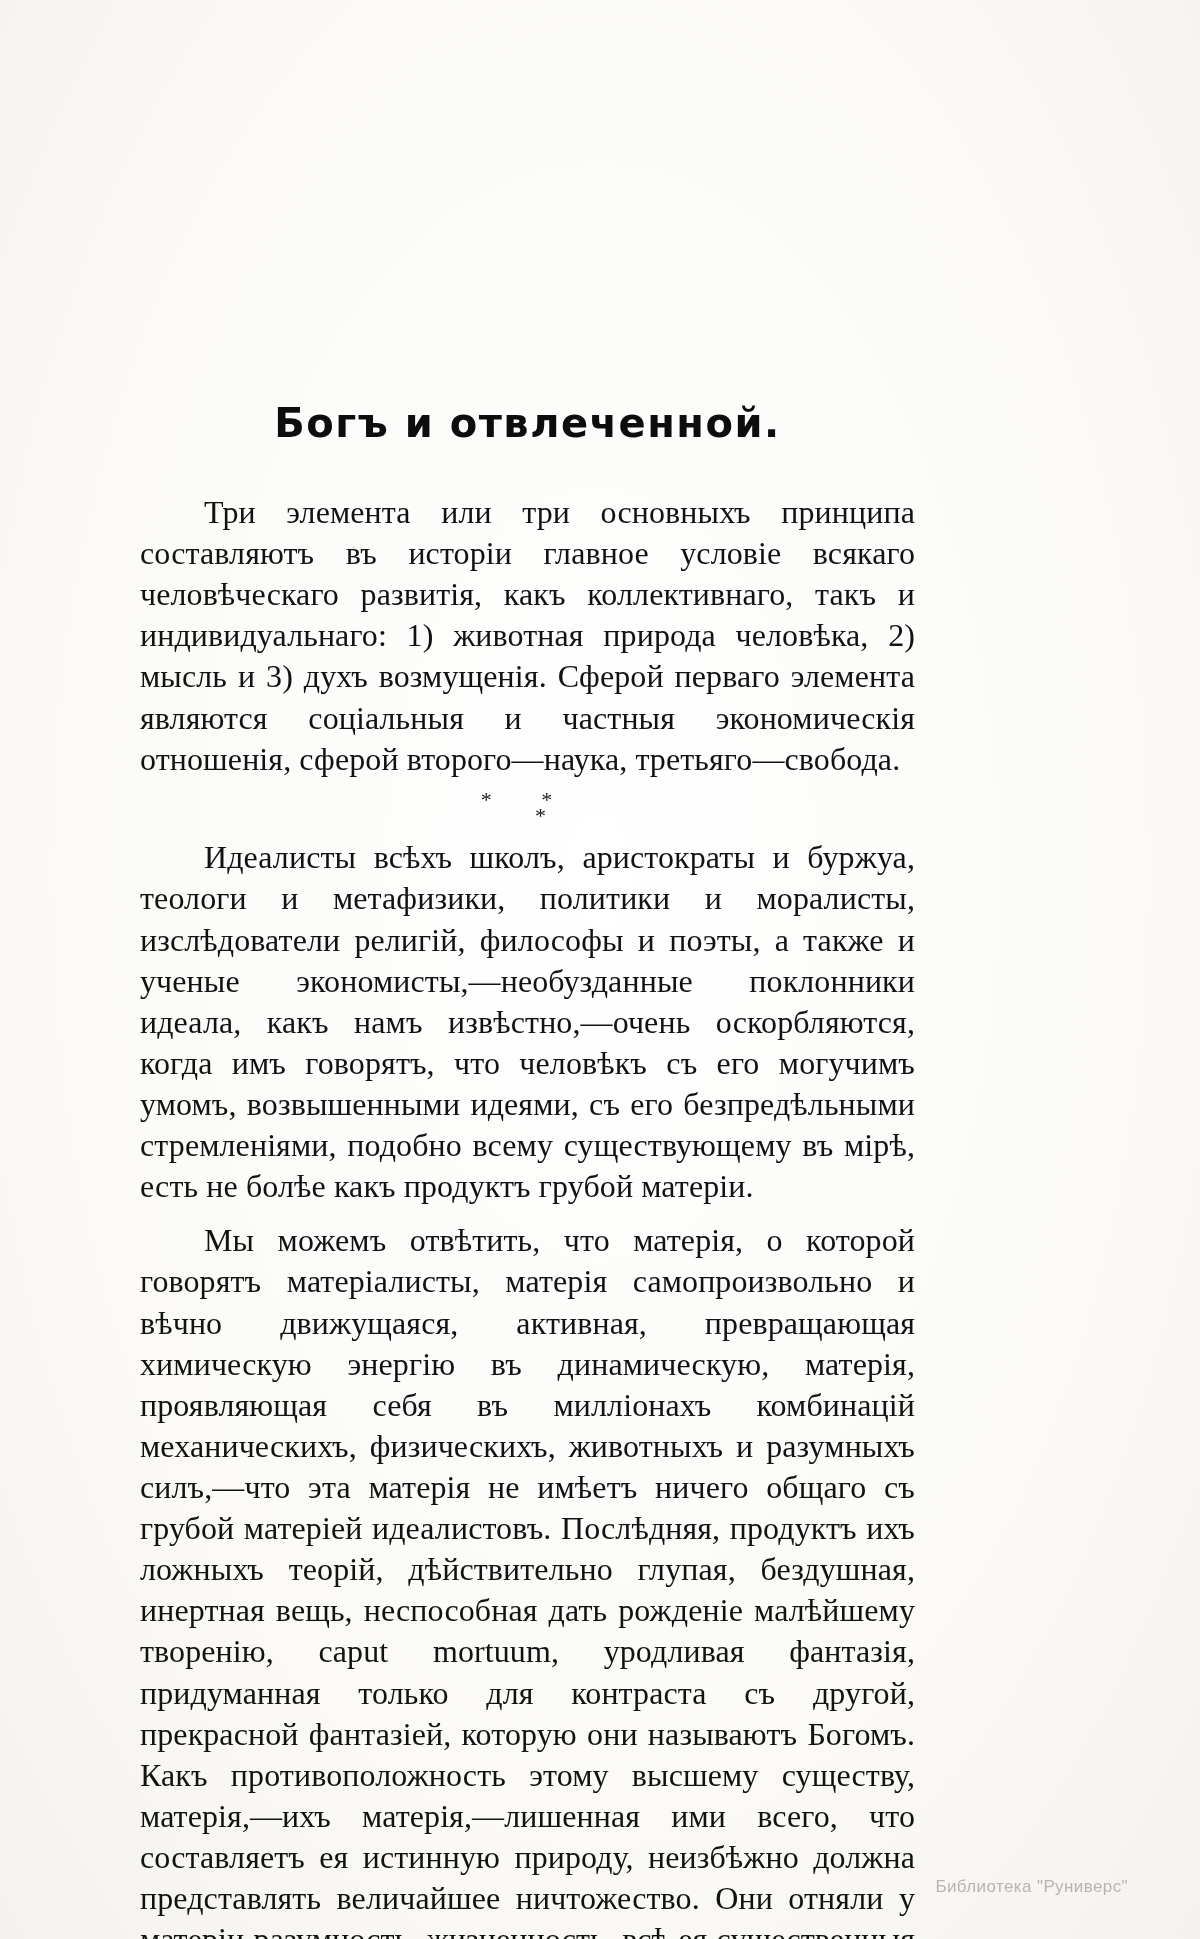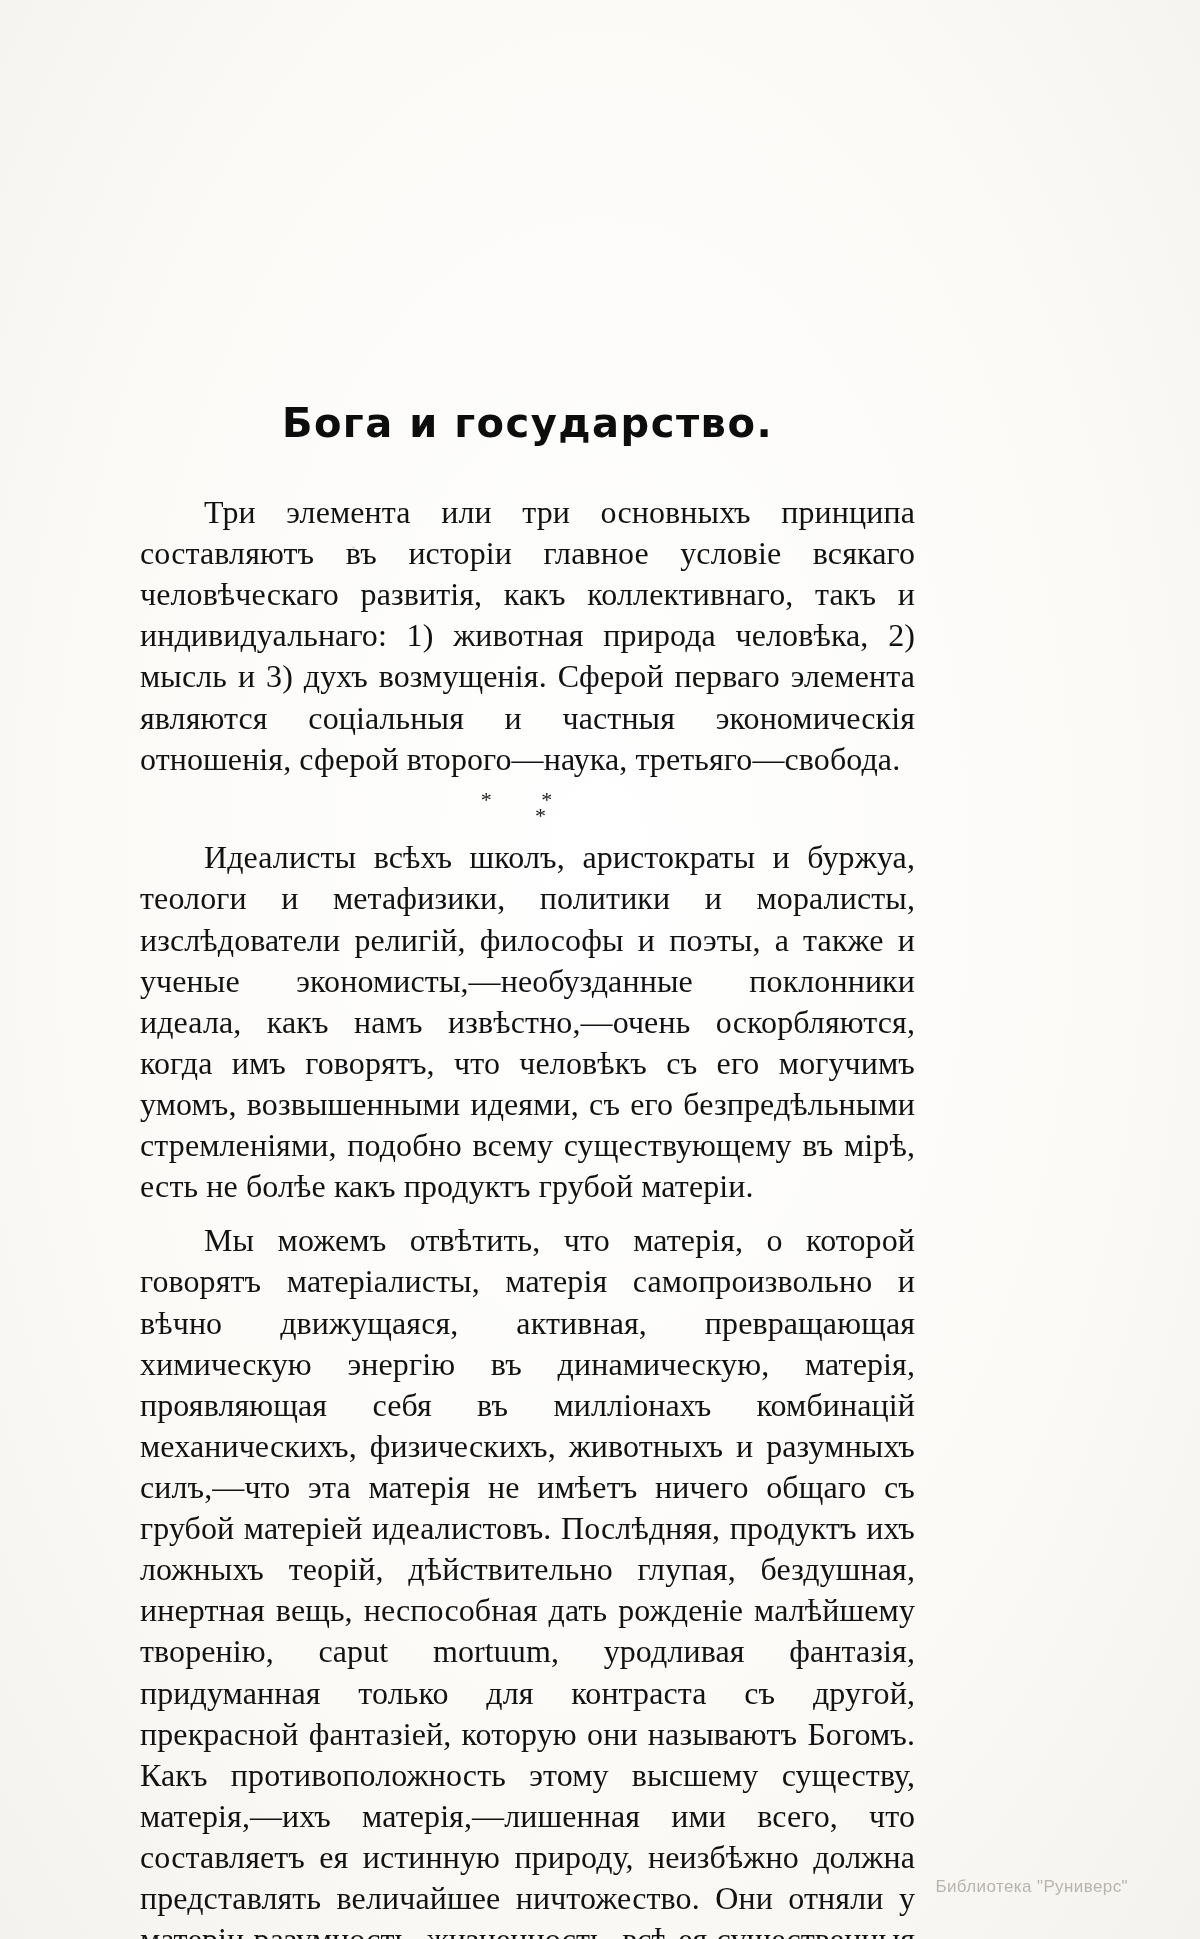--- a/index.html
+++ b/index.html
@@ -87,21 +87,21 @@
 <body>
 
 <div class="page">
   <div class="scan-tint"></div>
 
   <div class="speck" style="left:352px; top:546px; width:3px; height:3px;"></div>
   <div class="speck" style="left:905px; top:1280px; width:2px; height:2px;"></div>
   <div class="speck" style="left:180px; top:1702px; width:2px; height:2px;"></div>
 
   <div class="content">
-    <h1 class="title">Бога и государство.</h1>
+    <h1 class="title">Богъ и отвлеченной.</h1>
 
     <p class="body indent">Три элемента или три основныхъ принципа составляютъ въ исторіи главное условіе всякаго человѣческаго развитія, какъ коллективнаго, такъ и индивидуальнаго: 1) животная природа человѣка, 2) мысль и 3) духъ возмущенія. Сферой перваго элемента являются соціальныя и частныя экономическія отношенія, сферой второго—наука, третьяго—свобода.</p>
 
     <div class="asterisks">
       <span>* *</span>
       <span class="second-row">*</span>
     </div>
 
     <p class="body indent">Идеалисты всѣхъ школъ, аристократы и буржуа, теологи и метафизики, политики и моралисты, изслѣдователи религій, философы и поэты, а также и ученые экономисты,—необузданные поклонники идеала, какъ намъ извѣстно,—очень оскорбляются, когда имъ говорятъ, что человѣкъ съ его могучимъ умомъ, возвышенными идеями, съ его безпредѣльными стремленіями, подобно всему существующему въ мірѣ, есть не болѣе какъ продуктъ грубой матеріи.</p>
     <p class="body indent">Мы можемъ отвѣтить, что матерія, о которой говорятъ матеріалисты, матерія самопроизвольно и вѣчно движущаяся, активная, превращающая химическую энергію въ динамическую, матерія, проявляющая себя въ милліонахъ комбинацій механическихъ, физическихъ, животныхъ и разумныхъ силъ,—что эта матерія не имѣетъ ничего общаго съ грубой матеріей идеалистовъ. Послѣдняя, продуктъ ихъ ложныхъ теорій, дѣйствительно глупая, бездушная, инертная вещь, неспособная дать рожденіе малѣйшему творенію, caput mortuum, уродливая фантазія, придуманная только для контраста съ другой, прекрасной фантазіей, которую они называютъ Богомъ. Какъ противоположность этому высшему существу, матерія,—ихъ матерія,—лишенная ими всего, что составляетъ ея истинную природу, неизбѣжно должна представлять величайшее ничтожество. Они отняли у матеріи разумность, жизненность, всѣ ея существенныя качества, активныя соотношенія силъ, самое движеніе, безъ котораго матерія не имѣла бы даже вѣса. Не оставивъ ей ничего, кромѣ непроницаемости и абсолютной неподвижности въ пространствѣ, всѣ эти природныя силы, свойства и проявленія они приписали воображаемому существу, созданному ихъ отвлеченной фантазіей; затѣмъ, перемѣнивъ роли, они назвали этотъ продуктъ своего воображенія, этотъ фантомъ, этого Бога (который есть ничто) „Высшимъ Существомъ“, и какъ необходимое слѣдствіе отсюда, объявили,</p>

